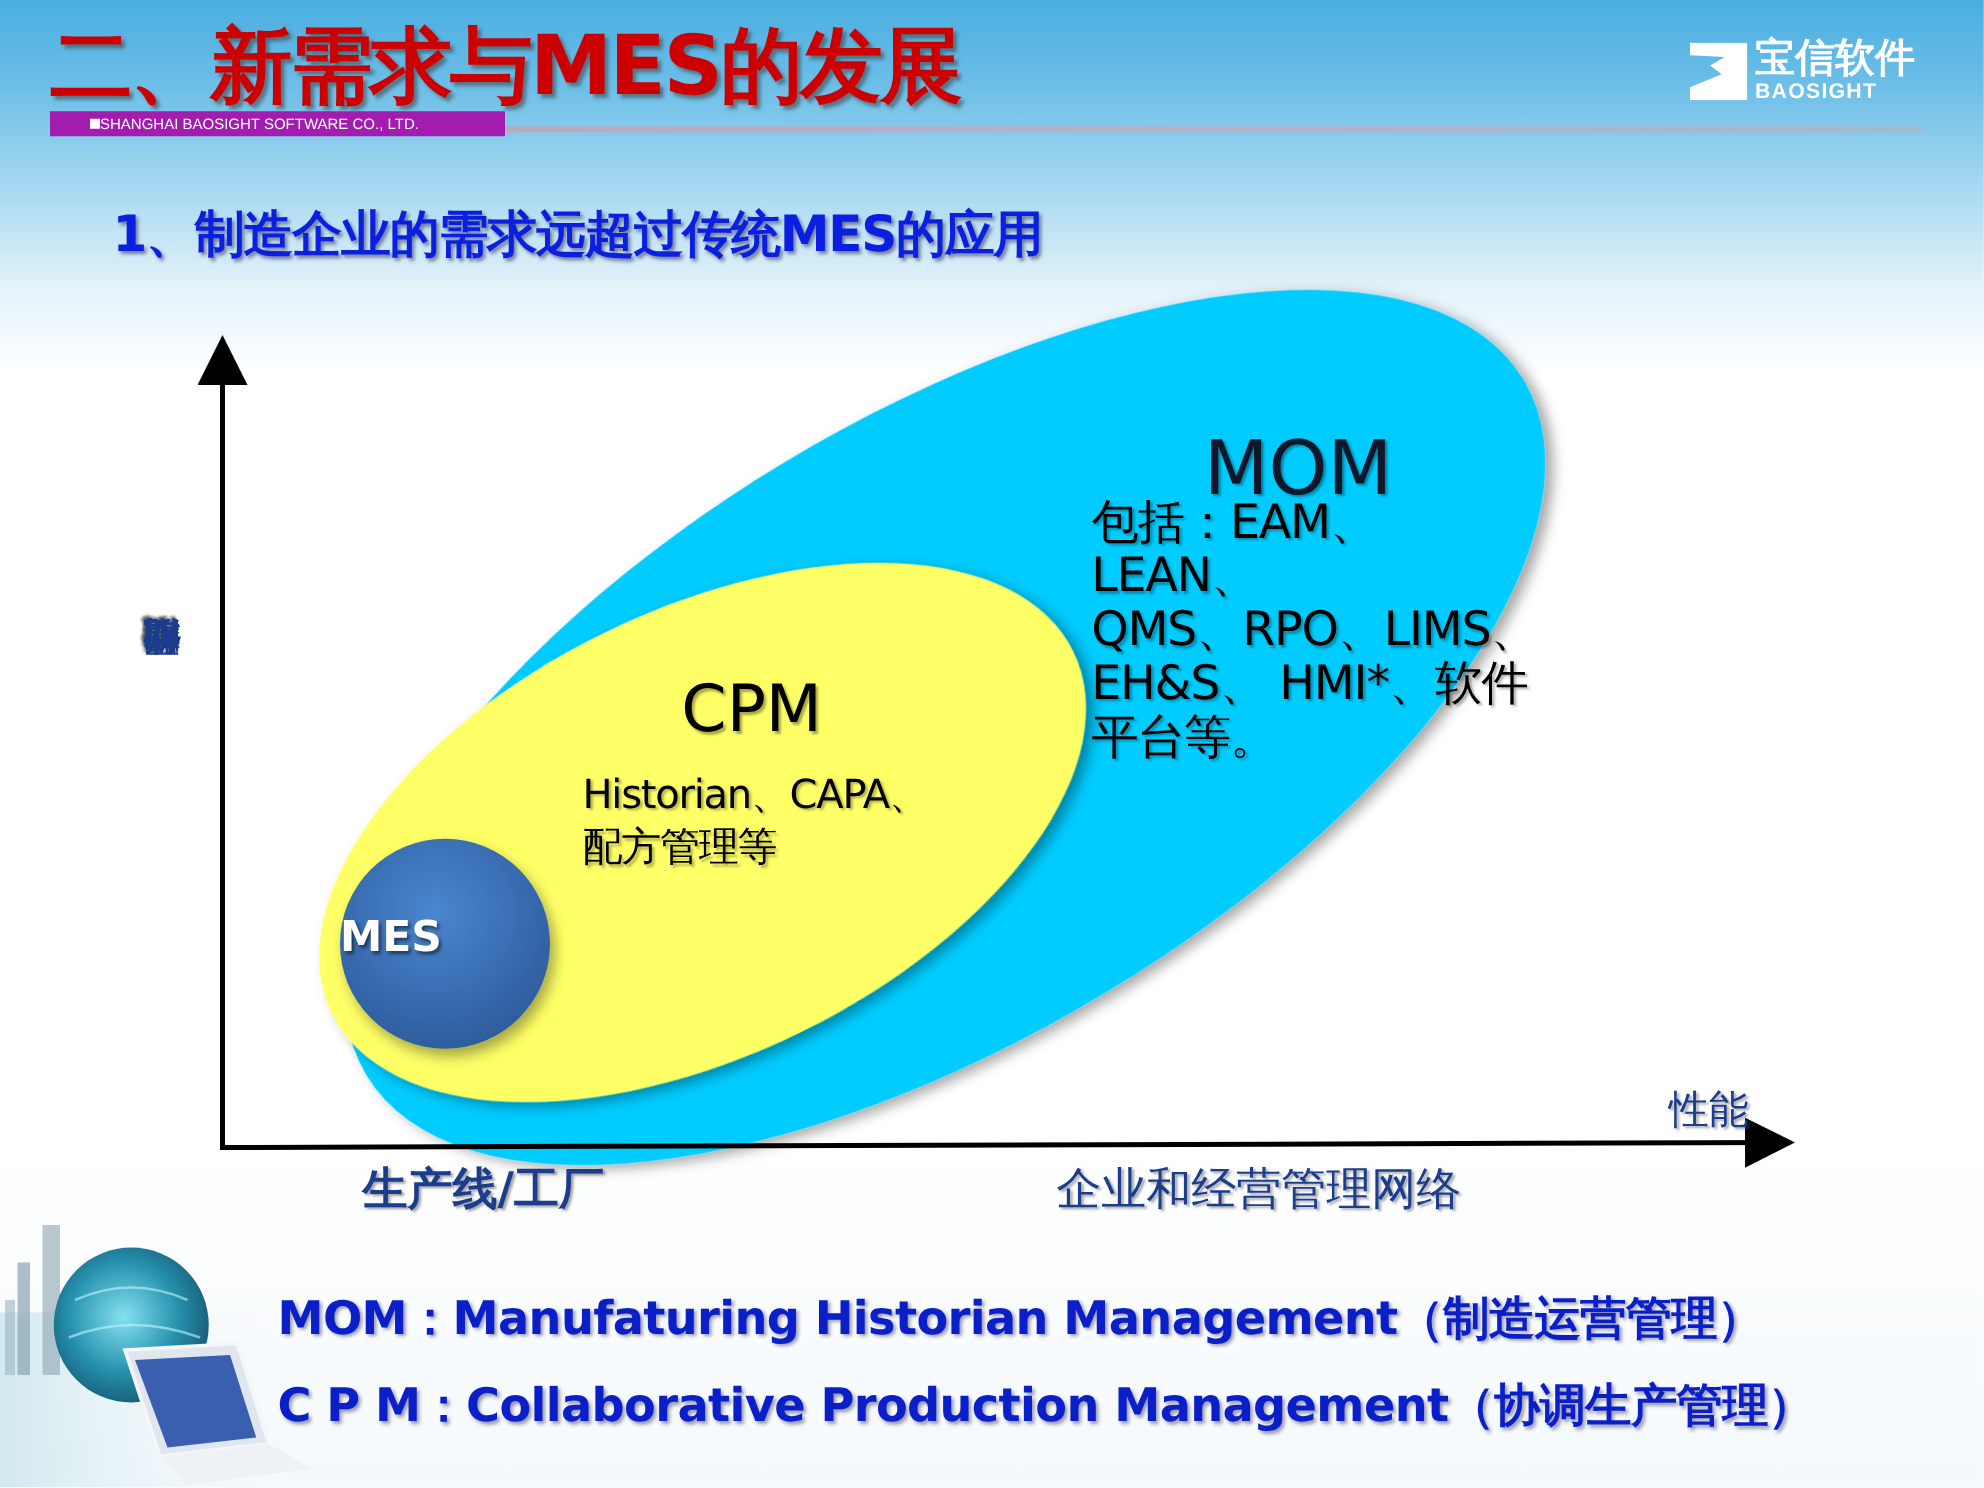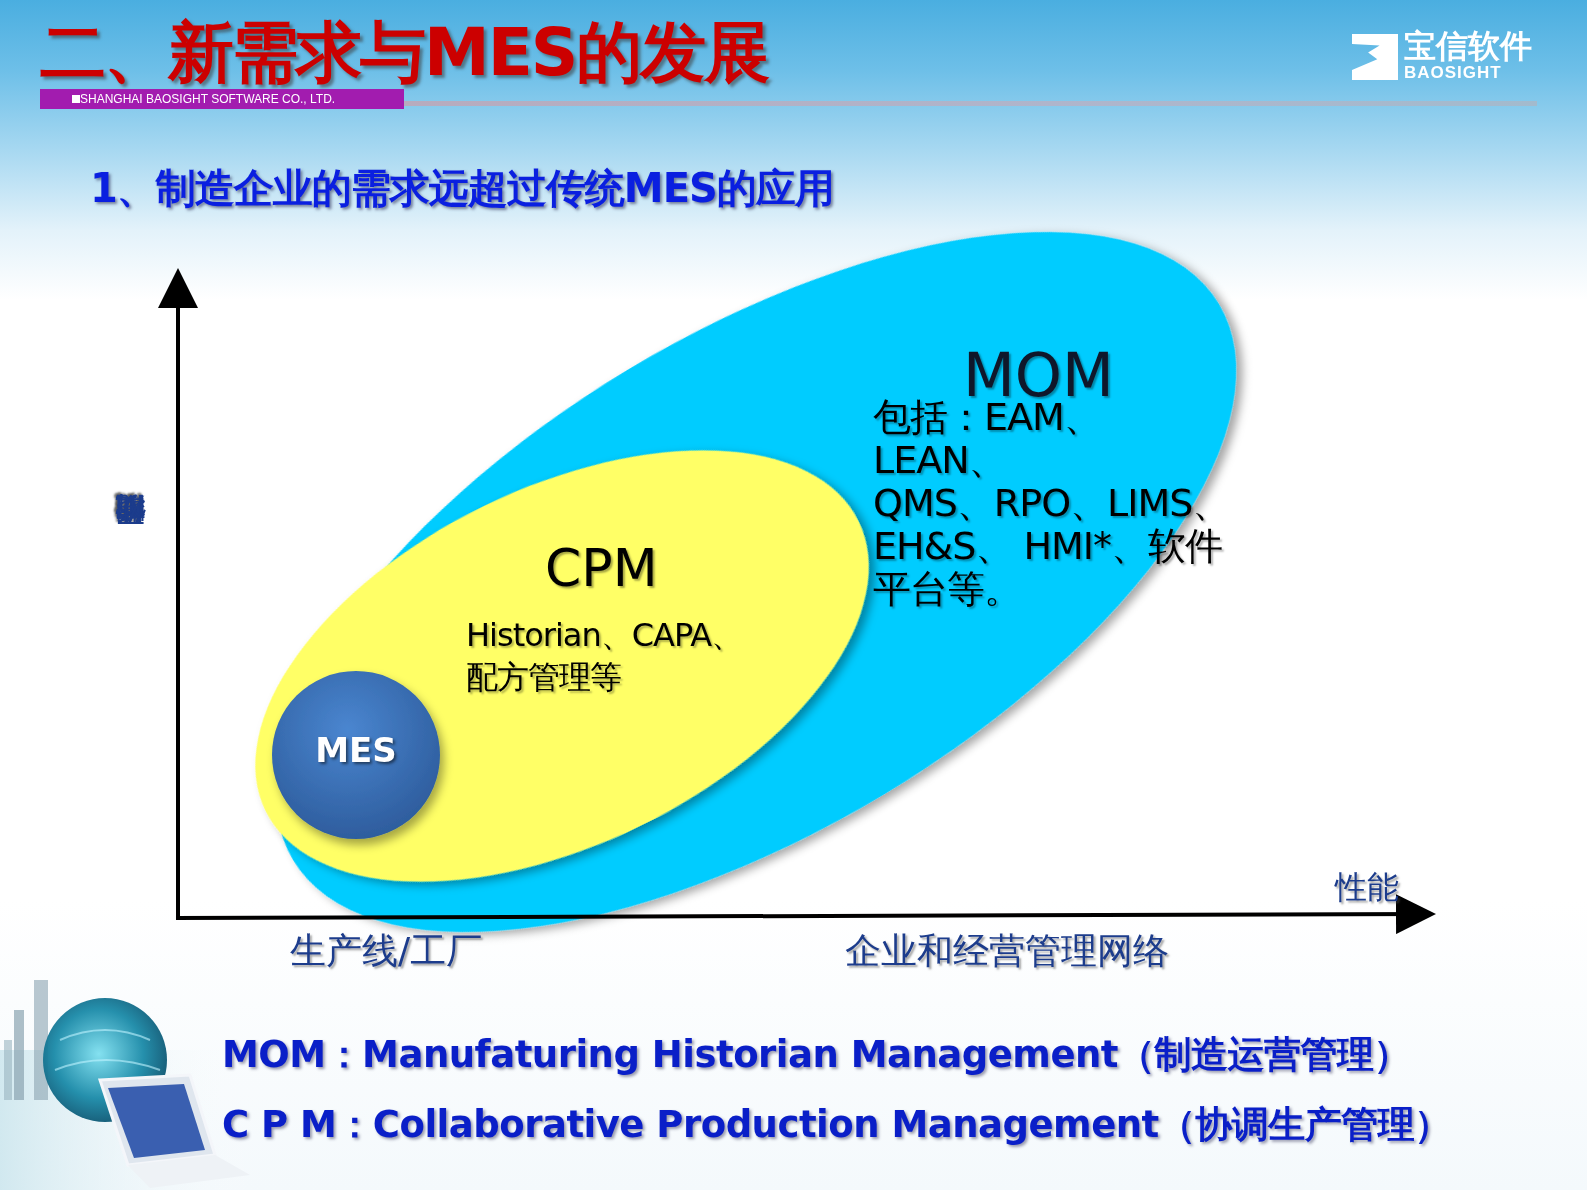--- a/index.html
+++ b/index.html
@@ -63,20 +63,21 @@
     font-size:30px; color:#1c3c8c; line-height:40px; text-align:left;
     text-shadow: 2px 2px 2px rgba(80,80,80,0.5);
   }
   .x-axis-title {
     left:1335px; top:866px; font-size:32px; color:#1c3c8c;
     text-shadow: 2px 2px 2px rgba(80,80,80,0.5);
   }
   .x-axis-left {
     left:290px; top:927px; font-size:36px; color:#1c3c8c;
     text-shadow: 2px 2px 2px rgba(80,80,80,0.5);
+    font-weight: bold;
   }
   .x-axis-right {
     left:845px; top:927px; font-size:36px; color:#1c3c8c;
     text-shadow: 2px 2px 2px rgba(80,80,80,0.5);
   }
 
   .mom-title {
     left:963px; top:340px; font-size:60px; color:#0f172a;
     font-family:"DejaVu Sans", sans-serif;
     text-shadow: 2px 2px 2px rgba(0,0,0,0.35);
@@ -90,21 +91,21 @@
     left:530px; top:538px; font-size:52px; color:#000000;
     text-shadow: 2px 2px 2px rgba(0,0,0,0.35);
     margin-left: 15px;
   }
   .cpm-desc {
     left:466px; top:614px; width:320px; font-size:32px; line-height:42px; color:#000;
     text-shadow: 2px 2px 2px rgba(0,0,0,0.3);
     letter-spacing:-1px;
   }
   .mes-label {
-    left:272px; top:730px; width:168px; text-align:center; font-size:34px; font-weight:bold;
+    left:272px; top:730px; width:168px; text-align:left; font-size:34px; font-weight:bold;
     color:#ffffff; text-shadow: 2px 2px 3px rgba(0,0,0,0.5);
   }
 
   
   .def {
     left:222px; font-size:37px; font-weight:bold; color:#0a1fc8;
     letter-spacing:-0.5px; white-space:nowrap;
     text-shadow: 2px 2px 3px rgba(40,40,80,0.45);
   }
   .def-mom { top:1030px; }

